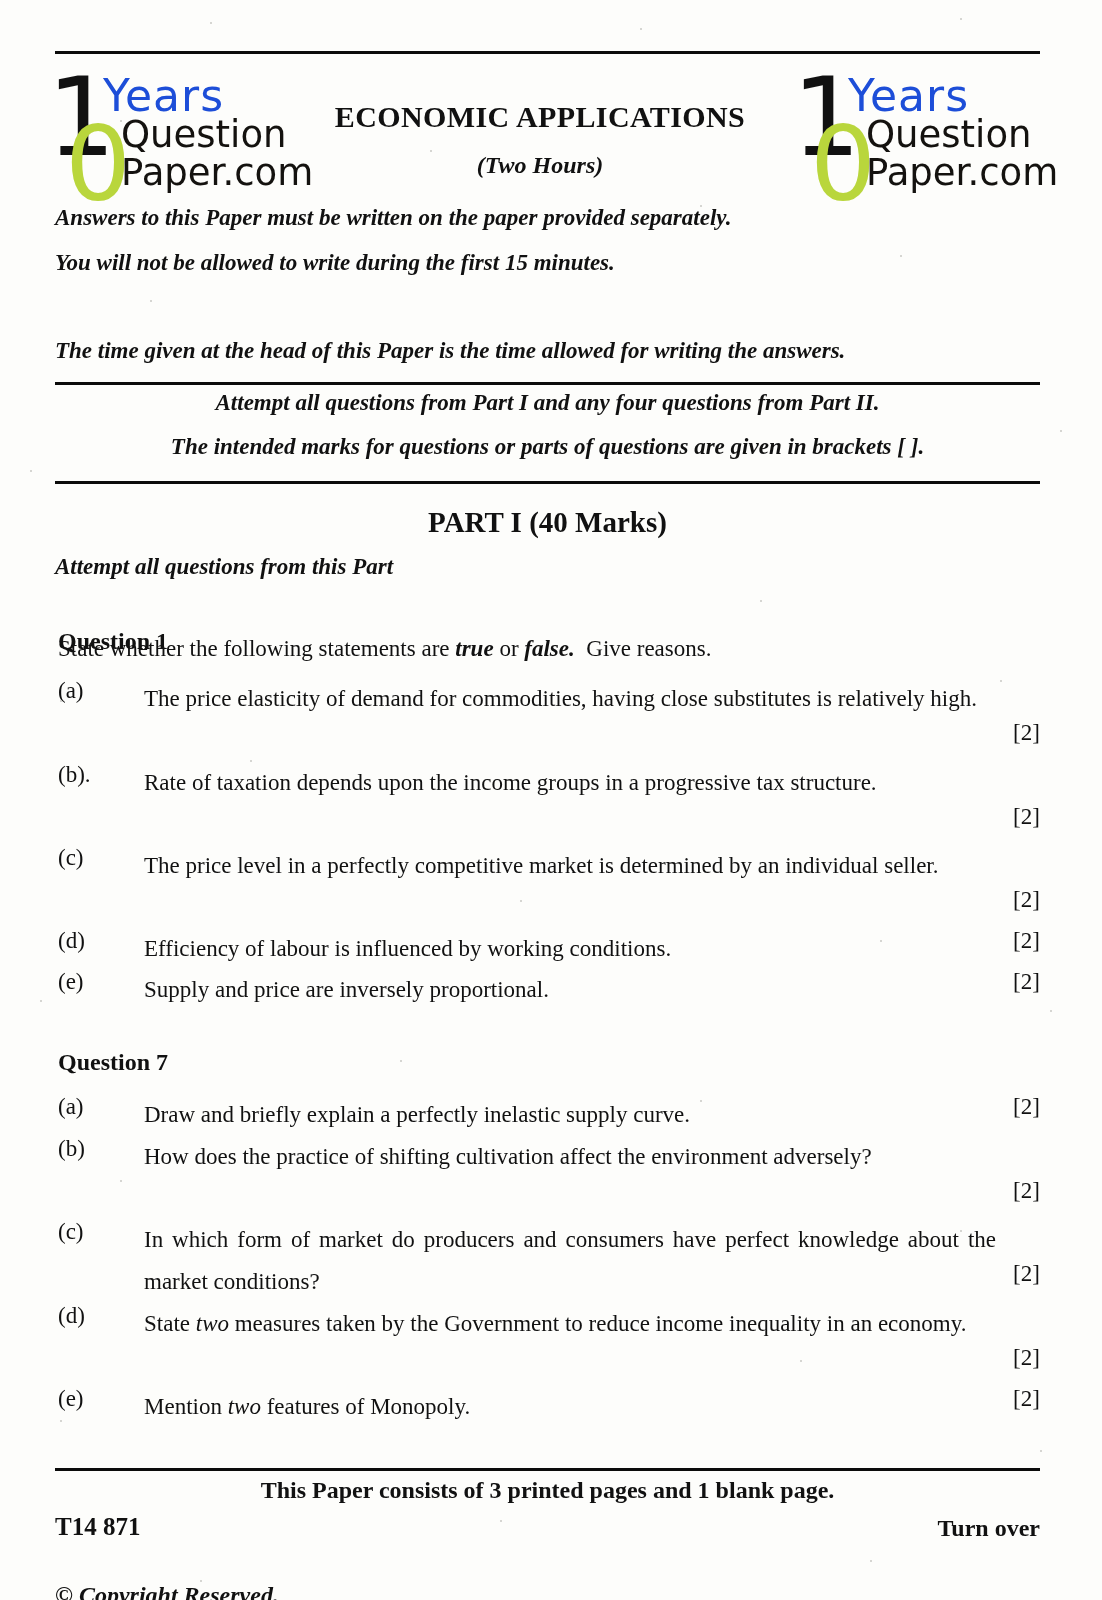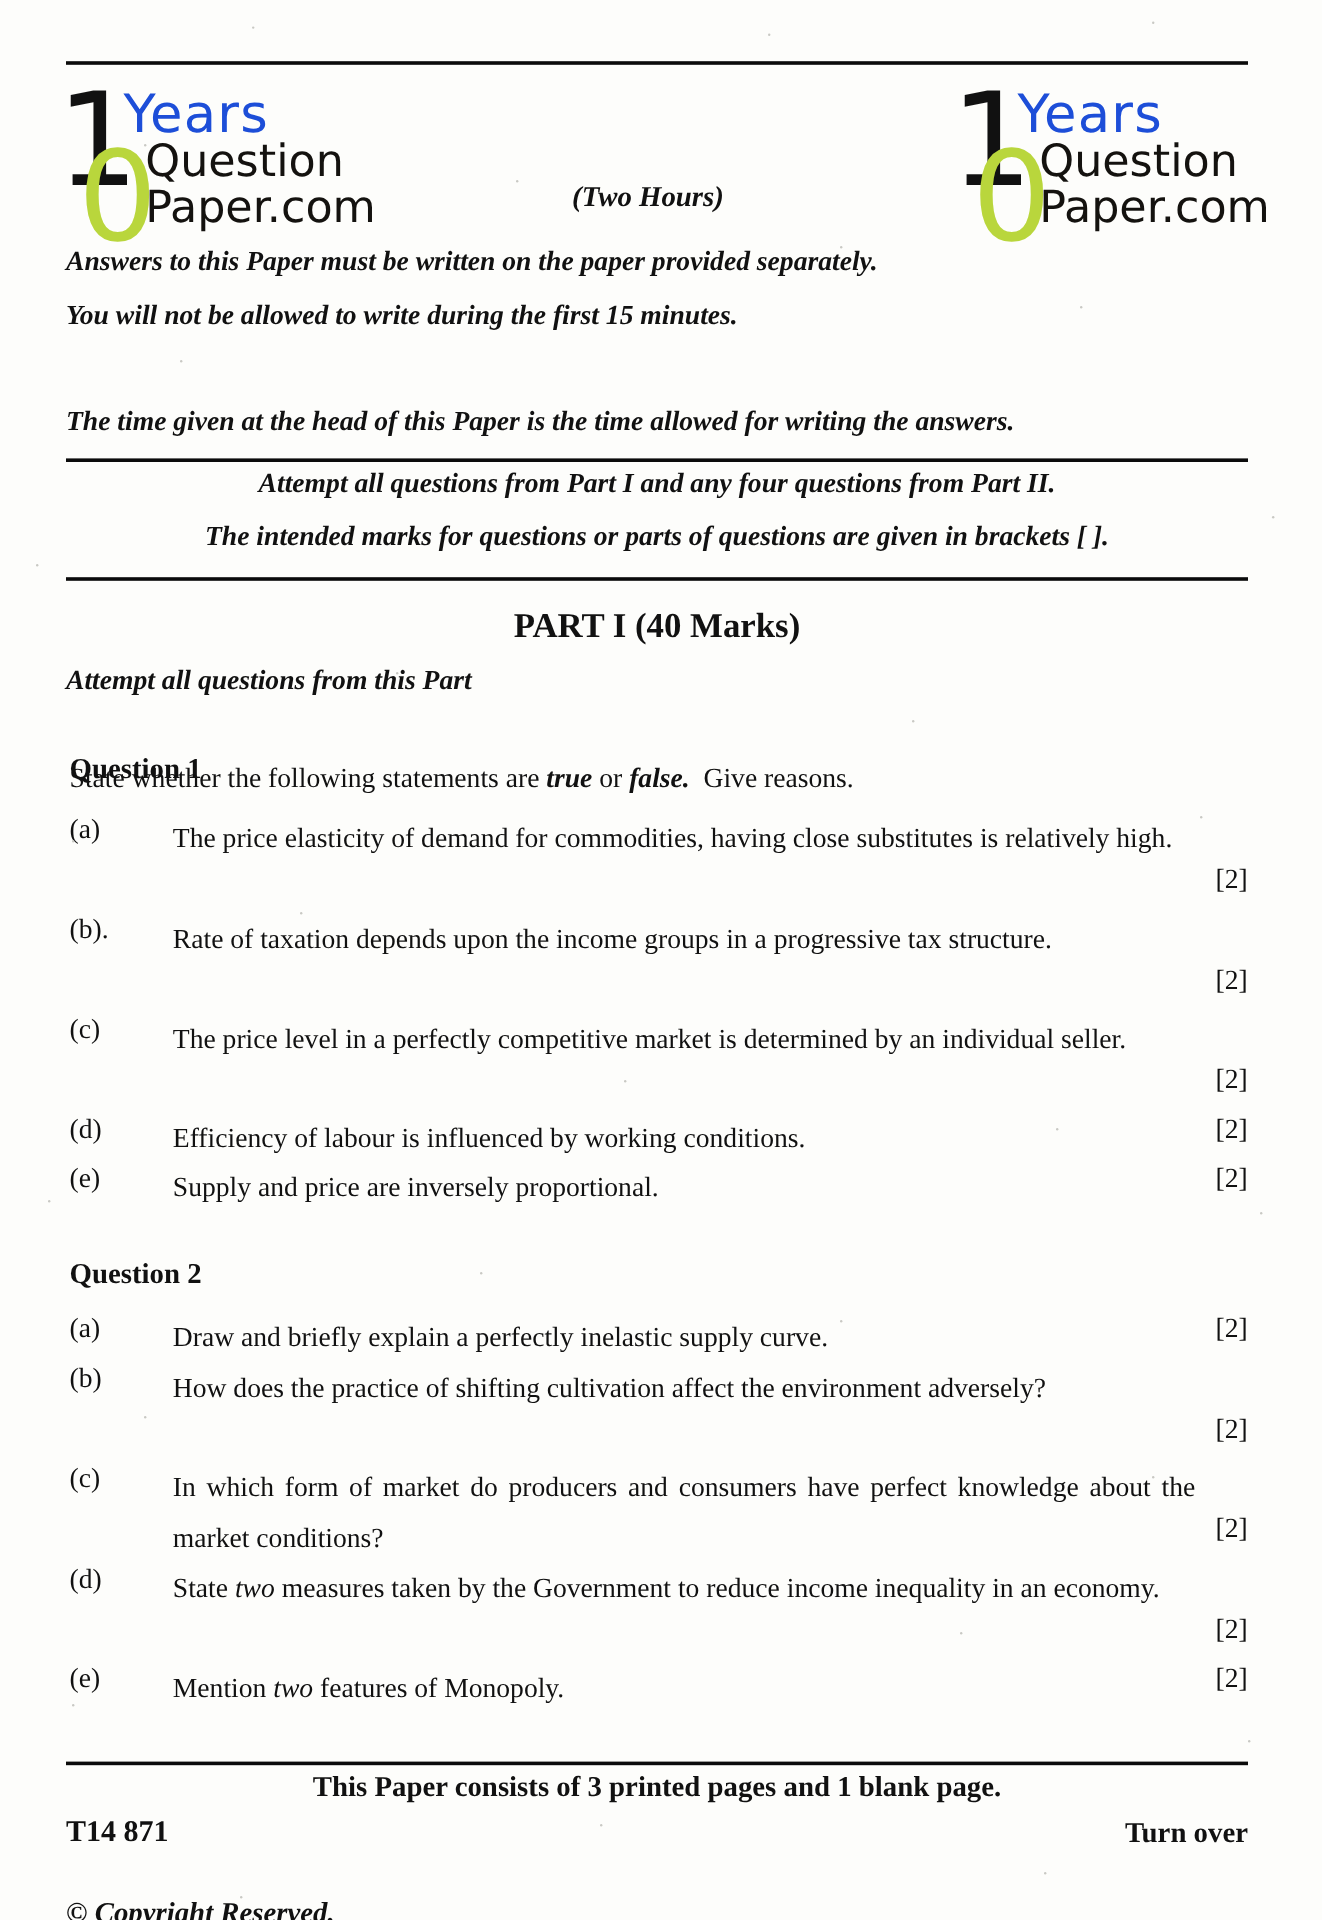--- a/index.html
+++ b/index.html
@@ -292,20 +292,21 @@
   </div>
 
   <div class="logo" id="logo-right">
     <span class="digit-one">1</span>
     <span class="digit-zero">0</span>
     <span class="word-years">Years</span>
     <span class="word-question">Question</span>
     <span class="word-paper">Paper.com</span>
   </div>
 
+  <div id="paper-title">ECONOMIC APPLICATIONS</div>
   <div id="paper-duration">(Two Hours)</div>
 
   <div class="instruction" id="instr-0">
     Answers to this Paper must be written on the paper provided separately.
   </div>
   <div class="instruction" id="instr-1">
     You will <b>not</b> be allowed to write during the first <b>15</b> minutes.
   </div>
   <div class="instruction" id="instr-3">
     The time given at the head of this Paper is the time allowed for writing the answers.
@@ -347,21 +348,21 @@
     <span class="label">(d)</span>
     <span class="body">Efficiency of labour is influenced by working conditions.</span>
     <span class="marks">[2]</span>
   </div>
   <div class="item" id="q1-e">
     <span class="label">(e)</span>
     <span class="body">Supply and price are inversely proportional.</span>
     <span class="marks">[2]</span>
   </div>
 
-  <div class="q-title" id="q2-title">Question 2</div>
+  <div class="q-title" id="q2-title">Question 7</div>
 
   <div class="item" id="q2-a">
     <span class="label">(a)</span>
     <span class="body">Draw and briefly explain a perfectly inelastic supply curve.</span>
     <span class="marks">[2]</span>
   </div>
   <div class="item" id="q2-b">
     <span class="label">(b)</span>
     <span class="body justify">How does the practice of shifting cultivation affect the environment adversely?</span>
     <span class="marks">[2]</span>

